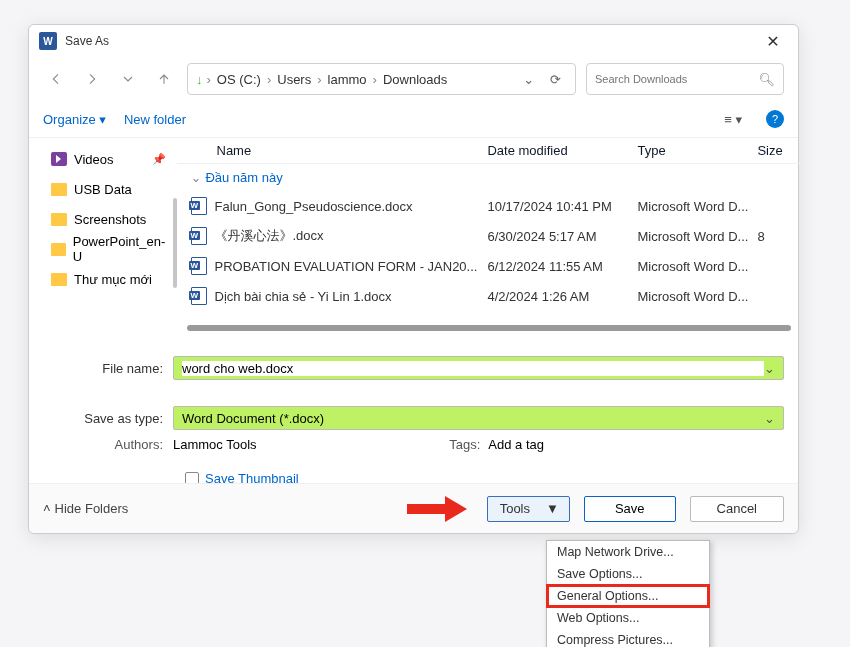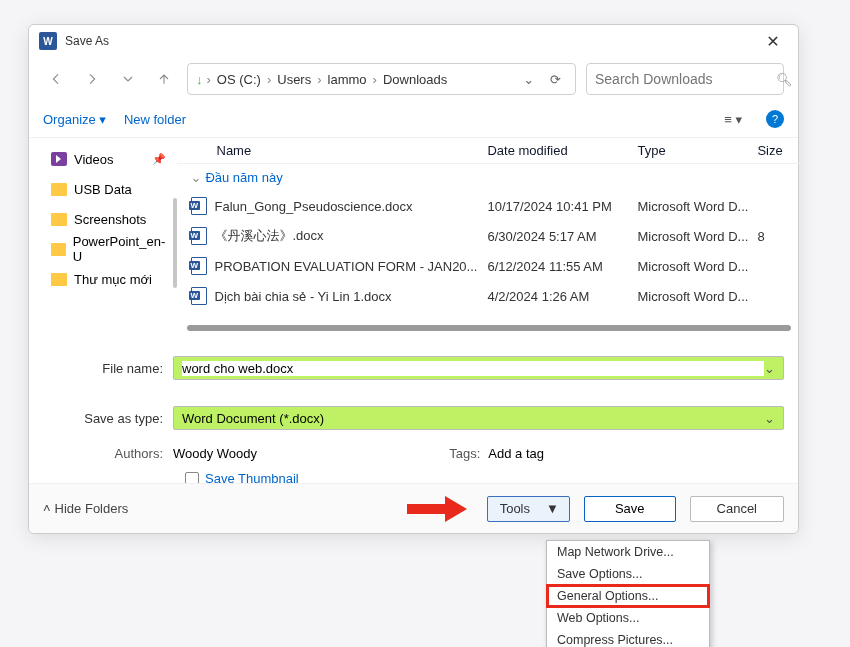--- a/index.html
+++ b/index.html
@@ -12,21 +12,21 @@
   .navrow{display:flex;align-items:center;height:44px;padding:0 14px;gap:10px}
   .navbtn{width:26px;height:26px;display:flex;align-items:center;justify-content:center;color:#888;cursor:pointer}
   .navbtn svg{width:16px;height:16px;stroke:#888;fill:none;stroke-width:1.6}
   .addrbox{flex:1;display:flex;align-items:center;height:32px;border:1px solid #d0d0d0;border-radius:4px;padding:0 8px;gap:4px}
   .addrbox .dlicon{color:#4CAF50}
   .addrbox .crumb{color:#333;padding:0 2px;cursor:pointer}
   .addrbox .sep{color:#888}
   .addrbox .filler{flex:1}
   .addrbox .chev,.addrbox .refresh{color:#666;cursor:pointer;padding:0 6px}
   .searchbox{width:198px;height:32px;border:1px solid #d0d0d0;border-radius:4px;display:flex;align-items:center;padding:0 8px;color:#888}
-  .searchbox input{flex:1;border:none;outline:none;font-size:14px;color:#000000}
+  .searchbox input{flex:1;border:none;outline:none;font-size:11px;color:#000000}
   .searchbox .sicon{color:#888}
   .toolbar{display:flex;align-items:center;height:36px;padding:0 14px;gap:18px}
   .toolbar .org{color:#0066cc;cursor:pointer}
   .toolbar .newf{color:#0066cc;cursor:pointer}
   .toolbar .spacer{flex:1}
   .toolbar .view{color:#555;cursor:pointer;padding:0 6px}
   .toolbar .help{width:18px;height:18px;border-radius:50%;background:#0078d4;color:#fff;display:flex;align-items:center;justify-content:center;font-size:11px;cursor:pointer}
   .body{display:flex;height:196px;border-top:1px solid #f0f0f0}
   .sidebar{width:176px;padding:6px 0;position:relative}
   .sidebar .sbitem{display:flex;align-items:center;height:30px;padding:0 10px 0 22px;gap:7px;cursor:pointer}
@@ -46,21 +46,21 @@
   .row{display:flex;height:30px;align-items:center;color:#333;cursor:pointer;padding-left:14px}
   .row .fico{width:16px;height:18px;border:1px solid #2b579a;border-radius:1px;margin-right:8px;position:relative;background:#fff}
   .row .fico:after{content:"W";position:absolute;left:-3px;top:3px;background:#2b579a;color:#fff;font-size:8px;font-weight:bold;padding:0 2px;border-radius:1px}
   .row .fname{flex:1;white-space:nowrap;overflow:hidden;text-overflow:ellipsis;padding-right:10px}
   .hscroll{position:absolute;bottom:2px;left:10px;right:10px;height:6px;background:#9a9a9a;border-radius:3px}
   .formrow{display:flex;align-items:center;height:30px;padding:0 14px;margin-top:20px}
   .formrow label{width:130px;text-align:right;padding-right:10px;color:#333}
   .formrow .inp{flex:1;height:24px;border:1px solid #bbb;border-radius:2px;padding:0 8px;display:flex;align-items:center;position:relative;background:#bef264}
   .formrow .inp input{flex:1;border:none;outline:none;font-size:13px}
   .formrow .inp .dd{color:#555;cursor:pointer}
-  .metarow{display:flex;align-items:flex-end;height:24px;padding:0 14px;margin-top:4px}
+  .metarow{display:flex;align-items:flex-start;height:24px;padding:0 14px;margin-top:4px}
   .metarow .mlabel{color:#555;padding-right:8px}
   .metarow .authors-label{width:130px;text-align:right;padding-right:10px}
   .thumbrow{display:flex;align-items:center;padding:10px 14px 0 156px;gap:6px}
   .thumbrow .cb{width:14px;height:14px;border:1px solid #888;border-radius:2px;cursor:pointer}
   .thumbrow .cblabel{color:#0066cc;cursor:pointer}
   .footer{position:absolute;bottom:0;left:0;right:0;height:50px;display:flex;align-items:center;padding:0 14px;gap:14px;background:#fafafa;border-top:1px solid #f0f0f0;border-radius:0 0 6px 6px}
   .footer .hidef{color:#444;cursor:pointer;display:flex;align-items:center;gap:4px}
   .footer .spacer{flex:1}
   .arrow{width:66px;height:22px;position:relative}
   .arrow .shaft{position:absolute;left:0;top:6px;width:40px;height:10px;background:#e8291c}
@@ -209,21 +209,21 @@
   </div>
   <div class="formrow">
     <label>Save as type:</label>
     <div class="inp">
         <span style="flex:1">Word Document (*.docx)</span>
         <span class="dd">⌄</span>
       </div>
   </div>
   <div class="metarow">
     <span class="mlabel authors-label">Authors:</span>
-    <span class="val">Woody Woody</span>
+    <span class="val">Lammoc Tools</span>
     <span style="flex:1"></span>
     <span class="mlabel">Tags:</span>
     <span class="val">Add a tag</span>
     <span style="width:240px"></span>
   </div>
   <div class="thumbrow">
     <span class="cb"></span>
     <span class="cblabel">Save Thumbnail</span>
   </div>
 

